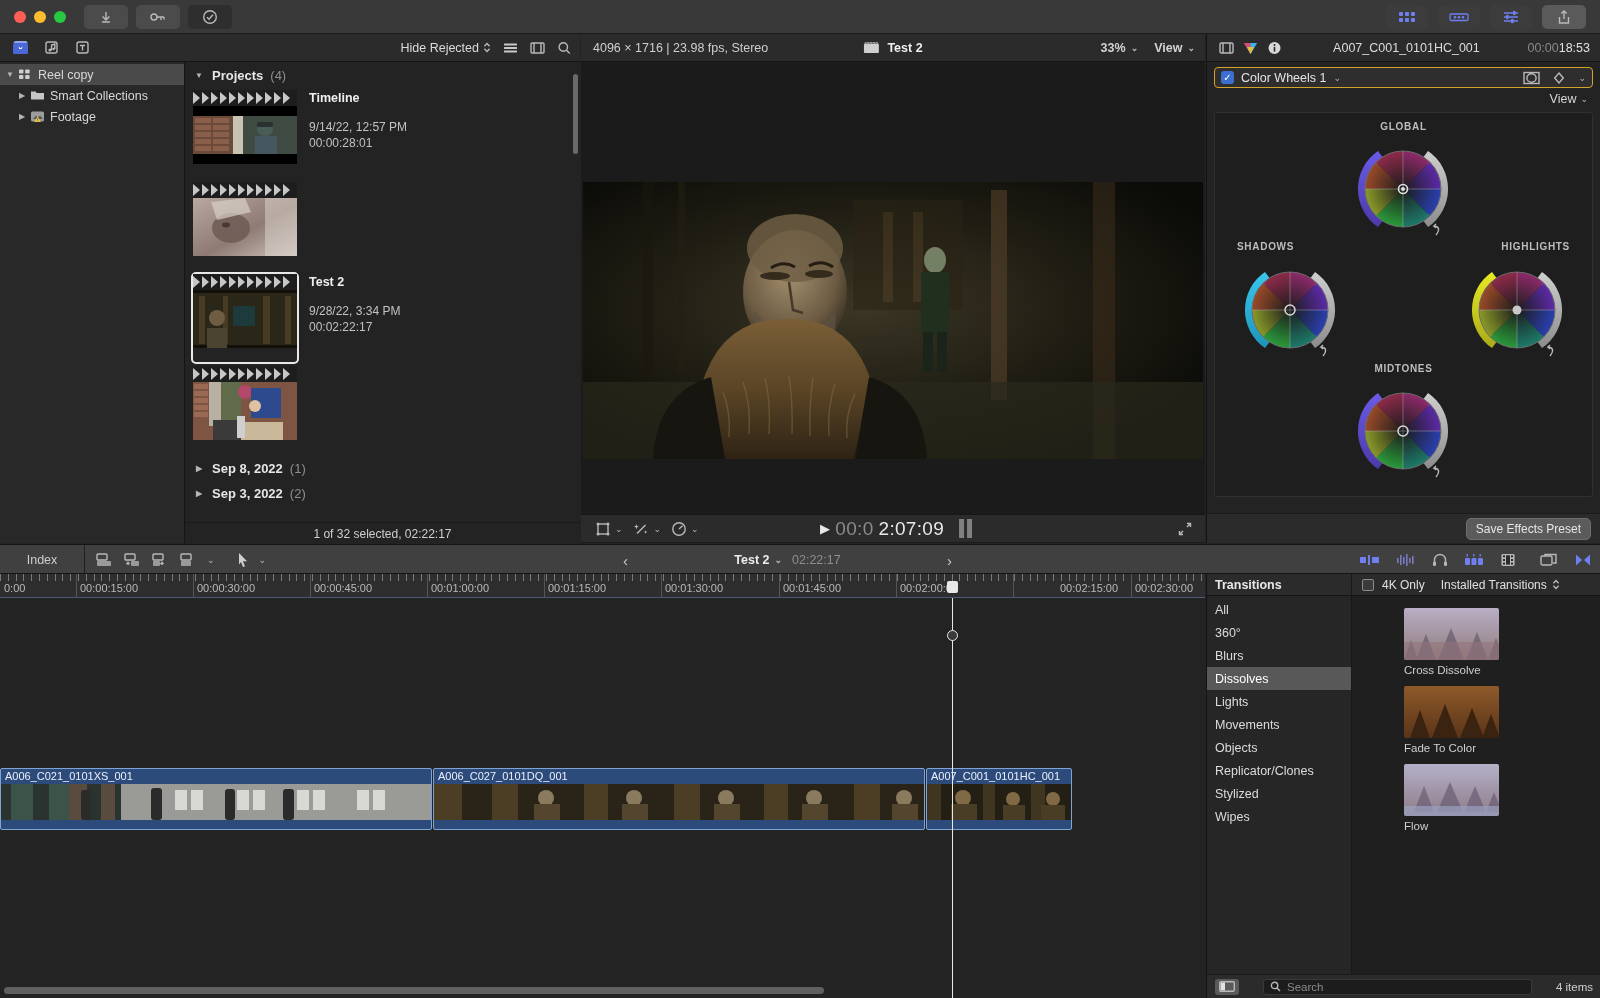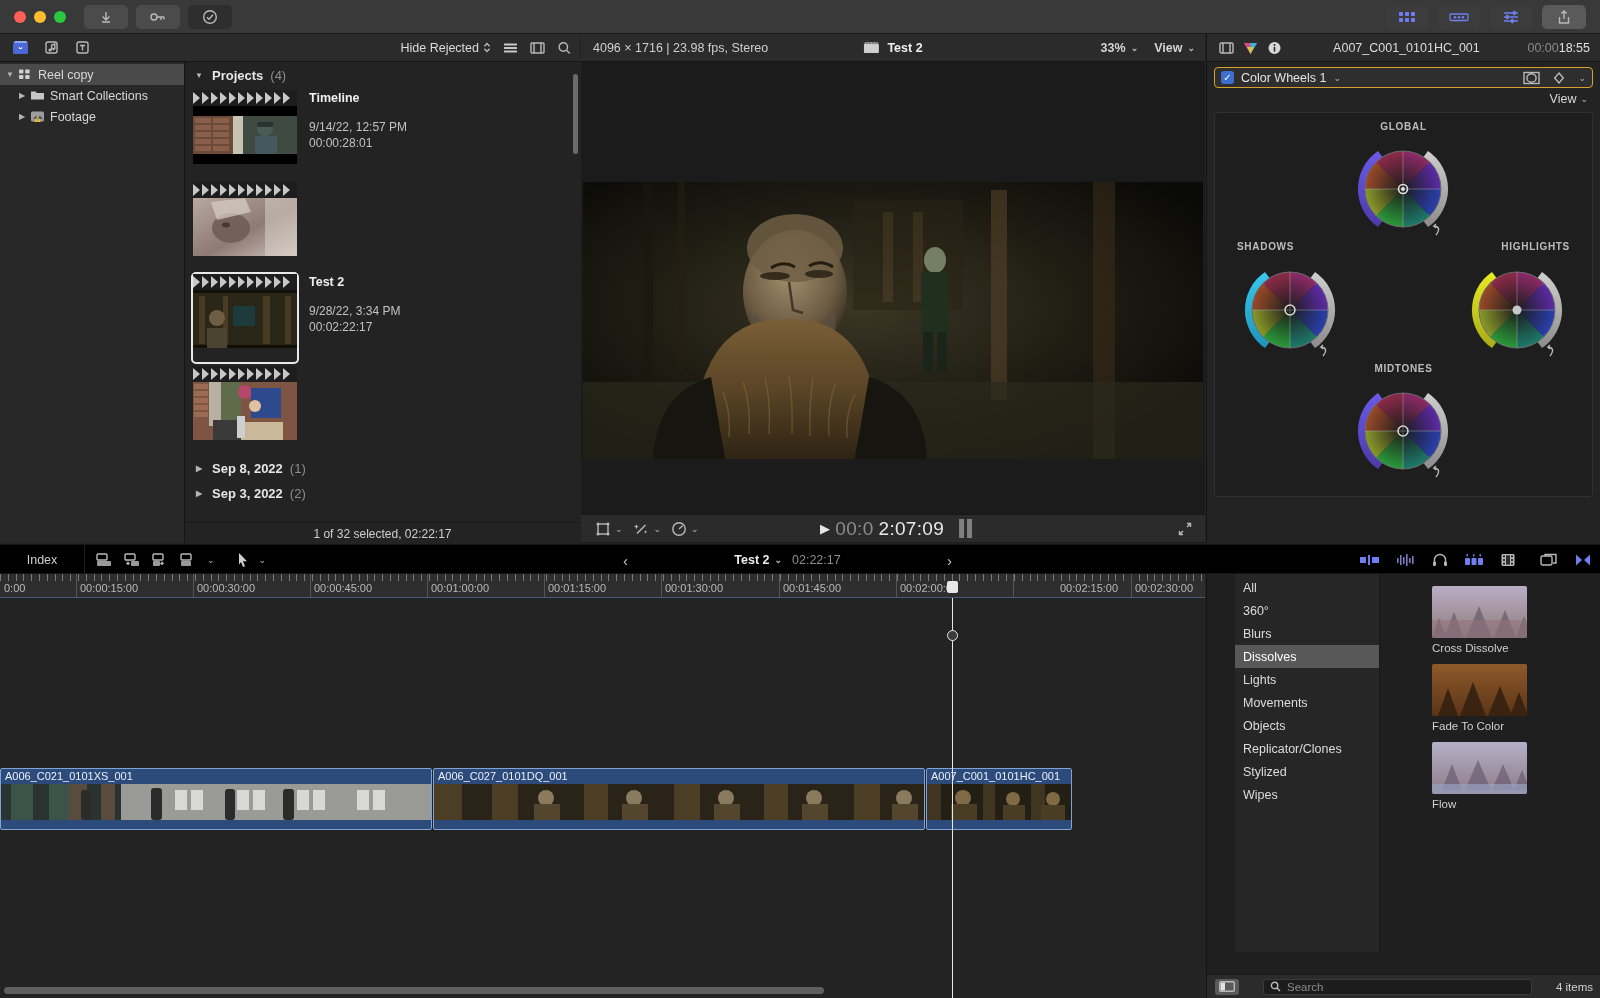--- a/index.html
+++ b/index.html
@@ -104,21 +104,21 @@
   .wlabel { position:absolute; font-size:10px; font-weight:bold; letter-spacing:.7px; color:#bdbdbd; }
   .wheel { position:absolute; }
   .insp-foot { position:absolute; left:0; bottom:0; width:394px; height:30px;
     background:#2b2b2b; border-top:1px solid #1a1a1a; display:flex; align-items:center;
     justify-content:flex-end; padding-right:10px; }
   .sep-btn { font-size:12px; color:#e6e6e6; background:#5b5b5b; border:1px solid #6e6e6e;
     border-radius:5px; padding:3px 9px; }
 
   
   .tlbar { position:absolute; left:0; top:544px; width:1600px; height:30px;
-    background:#000000; border-top:1px solid #151515; border-bottom:1px solid #151515; }
+    background:#404040; border-top:1px solid #151515; border-bottom:1px solid #151515; }
   .index-btn { position:absolute; left:0; top:0; width:85px; height:30px;
     display:flex; align-items:center; justify-content:center; font-size:12.5px; color:#cecece;
     border-right:1px solid #1f1f1f; }
   .tl-tools { position:absolute; left:95px; top:0; height:30px; display:flex; align-items:center; gap:10px; }
   .tl-nav { position:absolute; left:615px; top:0; width:345px; height:30px; display:flex;
     align-items:center; justify-content:space-between; padding:0 8px; }
   .tl-nav .name { font-size:12.5px; font-weight:bold; color:#ececec; display:flex; gap:5px; align-items:center; }
   .tl-nav .dur { font-size:12.5px; color:#8e8e8e; margin-left:10px; }
   .tl-right-icons { position:absolute; right:8px; top:0; height:30px; display:flex;
     align-items:center; gap:16px; }
@@ -144,21 +144,21 @@
   
   .transitions { position:absolute; left:1206px; top:574px; width:394px; height:424px;
     background:#1f1f1f; border-left:1px solid #141414; }
   .tr-head { height:22px; display:flex; align-items:center; background:#2b2b2b;
     border-bottom:1px solid #151515; }
   .tr-head .t1 { width:145px; font-size:12.5px; font-weight:bold; color:#e8e8e8; padding-left:8px;
     border-right:1px solid #191919; height:22px; display:flex; align-items:center;}
   .tr-head .t2 { flex:1; display:flex; align-items:center; gap:8px; padding-left:10px; font-size:12px; color:#e0e0e0; }
   .chk-empty { width:12px; height:12px; border:1px solid #8c8c8c; background:#3b3b3b; border-radius:2px; }
   .tr-body { display:flex; height:378px; }
-  .tr-cats { width:145px; background:#262626; border-right:1px solid #191919; padding-top:2px;margin-left:28px; }
+  .tr-cats { width:145px; background:#262626; border-right:1px solid #191919; padding-top:2px; }
   .cat { height:23px; display:flex; align-items:center; padding-left:8px; font-size:12.5px; color:#dcdcdc; }
   .cat.sel { background:#585858; color:#fff; }
   .tr-grid { flex:1; padding:12px 0 0 12px; display:flex; flex-wrap:wrap; gap:10px 14px; align-content:flex-start; }
   .tr-item { width:95px;margin-left:40px; }
   .tr-thumb { width:95px; height:52px; border-radius:2px; overflow:hidden; position:relative; background:#2a2a2a;}
   .tr-name { font-size:11.5px; color:#cfcfcf; margin-top:4px; }
   .tr-foot { position:absolute; left:0; bottom:0; width:394px; height:24px; background:#2b2b2b;
     border-top:1px solid #1a1a1a; display:flex; align-items:center; gap:24px; padding:0 8px; }
   .srch { flex:1; height:16px; background:#1c1c1c; border:1px solid #3a3a3a; border-radius:3px;
     display:flex; align-items:center; gap:6px; padding:0 6px; font-size:11.5px; color:#8b8b8b; }
@@ -701,21 +701,21 @@
               <circle cx="7.5" cy="7" r="6" fill="#d8d8d8"></circle>
             <g fill="#2b2b2b">
                 <circle cx="7.5" cy="4" r="1"></circle>
                 <rect x="6.7" y="5.8" width="1.6" height="5" rx=".7"></rect>
               </g>
             </svg>
           </span>
       </div>
       <span class="insp-title">A007_C001_0101HC_001</span>
       <span class="insp-tc">
-        <span>00:00</span><b>18:55</b>
+        <span>00:00</span><b>18:53</b>
       </span>
     </div>
 
     <div class="effect-bar">
       <span class="cbx">✓</span>
       <span class="effect-name">Color Wheels 1</span>
       <span class="chev">⌄</span>
       <span class="eff-right">
         <span>
           <svg width="17" height="14" viewBox="0 0 17 14">
@@ -871,20 +871,23 @@
             <circle r="38" fill="url(#cw)"></circle>
             <circle r="38" fill="none" stroke="#6a6a6a" stroke-width="1"></circle>
             <path d="M0 -38 V38 M-38 0 H38" stroke="#aeaeae" stroke-width=".8" opacity=".55"></path>
             <circle r="5" fill="none" stroke="#d8d8d8" stroke-width="1.5"></circle>
           </g>
           <path class="ico" d="M104 100q6-8-2-9l2-2m-2 2l2 2" stroke="#9b9b9b"></path>
         </svg>
       </div>
     </div>
 
+    <div class="insp-foot">
+      <button class="sep-btn">Save Effects Preset</button>
+    </div>
   </div>
 
   <div class="tlbar">
     <div class="index-btn">
       <span>Index</span>
     </div>
     <div class="tl-tools">
       <span>
         <svg width="18" height="16" viewBox="0 0 18 16">
             <rect x="2" y="2" width="10" height="6" rx="1" class="ico"></rect>
@@ -1276,20 +1279,33 @@
         <span class="ph-knob" style="top:32px;"></span>
       </div>
 
       <div class="scrollbar-h">
           <i></i>
         </div>
     </div>
   </div>
 
   <div class="transitions">
+    <div class="tr-head">
+      <div class="t1">Transitions</div>
+      <div class="t2">
+        <span class="chk-empty"></span>
+        <span>4K Only</span>
+        <span style="margin-left:8px;display:flex;align-items:center;gap:5px;">
+          <span>Installed Transitions</span>
+          <svg width="8" height="13" viewBox="0 0 8 13">
+            <path class="ico" d="M1.4 5.2L4 2.6l2.6 2.6M1.4 7.8L4 10.4l2.6-2.6"></path>
+            </svg>
+        </span>
+      </div>
+    </div>
     <div class="tr-body">
       <div class="tr-cats">
         <div class="cat">All</div>
         <div class="cat">360°</div>
         <div class="cat">Blurs</div>
         <div class="cat sel">Dissolves</div>
         <div class="cat">Lights</div>
         <div class="cat">Movements</div>
         <div class="cat">Objects</div>
         <div class="cat">Replicator/Clones</div>

